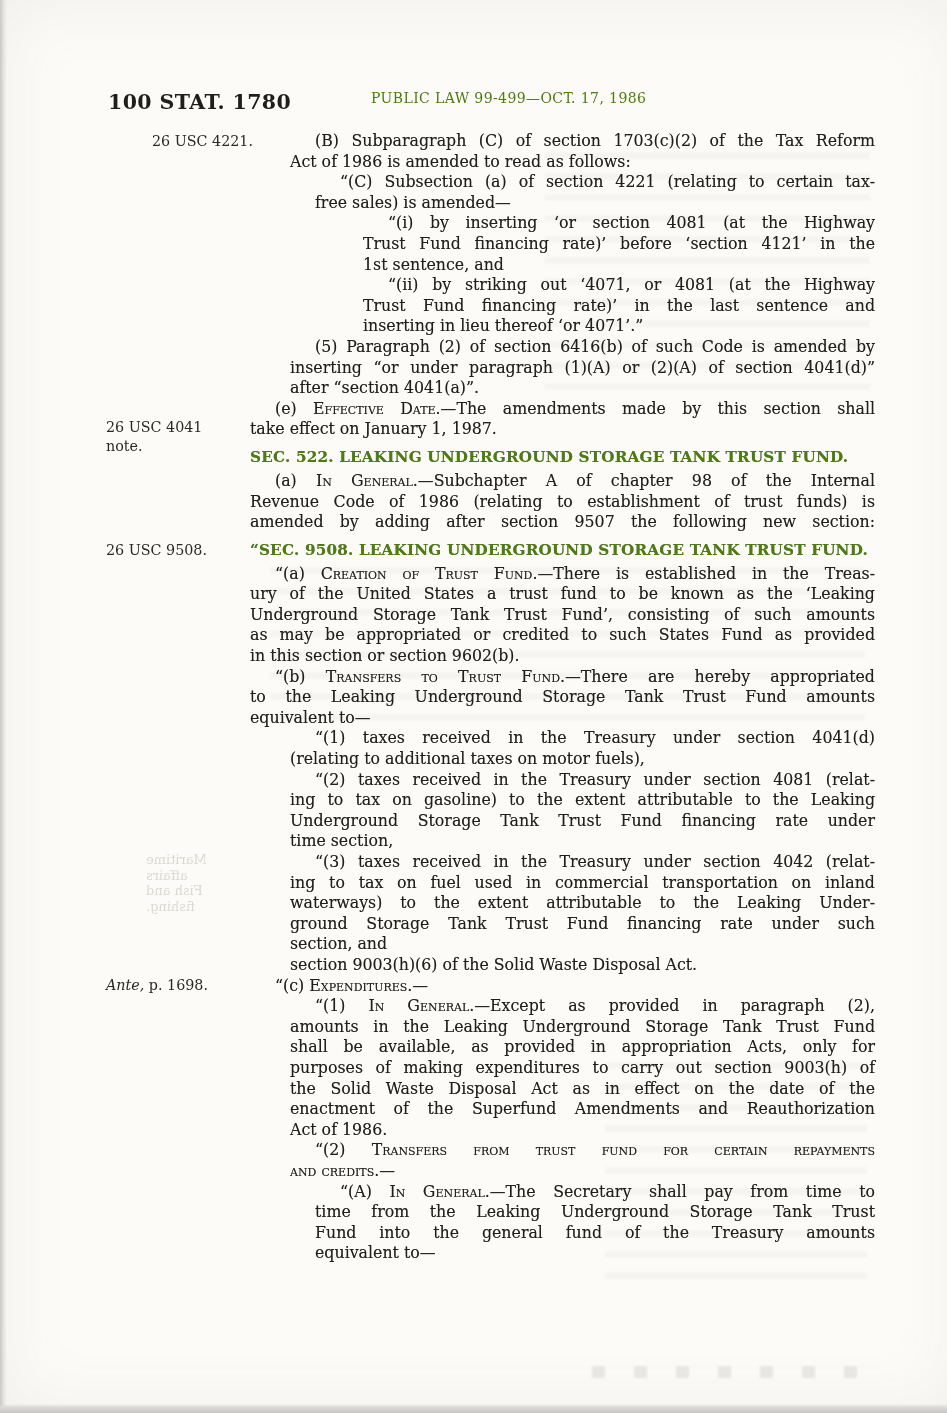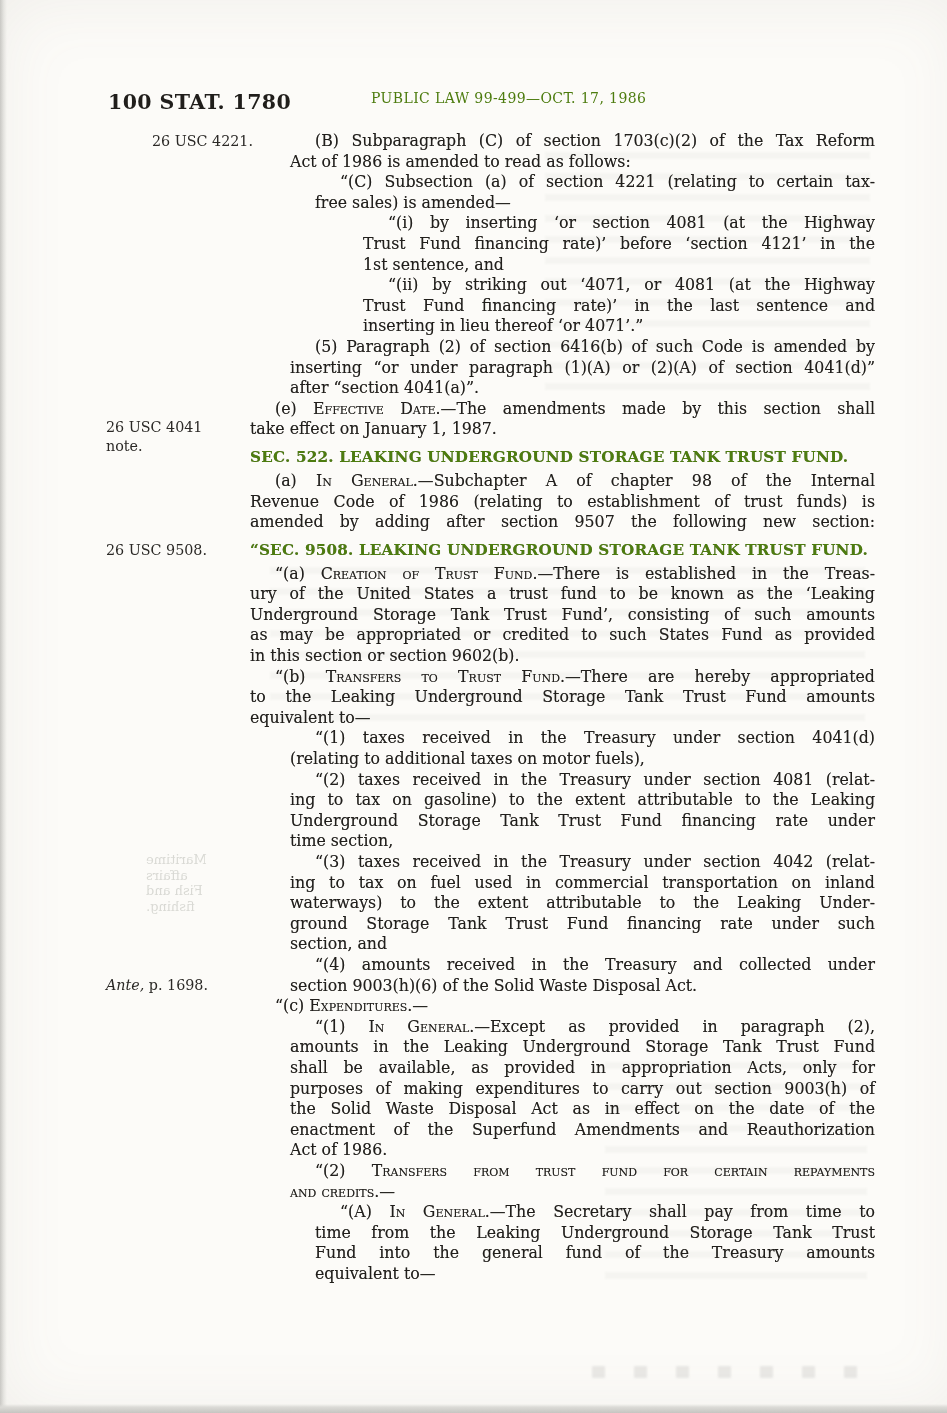--- a/index.html
+++ b/index.html
@@ -115,21 +115,20 @@
       <div class="bline i1"><span>(relating to additional taxes on motor fuels),</span></div>
       <div class="bline i1 f full"><span>“(2) taxes received in the Treasury under section 4081 (relat-</span></div>
       <div class="bline i1 full"><span>ing to tax on gasoline) to the extent attributable to the Leaking</span></div>
       <div class="bline i1 full"><span>Underground Storage Tank Trust Fund financing rate under</span></div>
       <div class="bline i1"><span>time section,</span></div>
       <div class="bline i1 f full"><span>“(3) taxes received in the Treasury under section 4042 (relat-</span></div>
       <div class="bline i1 full"><span>ing to tax on fuel used in commercial transportation on inland</span></div>
       <div class="bline i1 full"><span>waterways) to the extent attributable to the Leaking Under-</span></div>
       <div class="bline i1 full"><span>ground Storage Tank Trust Fund financing rate under such</span></div>
       <div class="bline i1"><span>section, and</span></div>
-      <div class="bline i1 f full"><span>“(4) amounts received in the Treasury and collected under</span></div>
       <div class="bline i1"><span>section 9003(h)(6) of the Solid Waste Disposal Act.</span></div>
       <div class="bline i0 f"><span>“(c) </span><span class="sc">Expenditures</span><span>.—</span></div>
       <div class="bline i1 f full"><span>“(1) </span><span class="sc">In General</span><span>.—Except as provided in paragraph (2),</span></div>
       <div class="bline i1 full"><span>amounts in the Leaking Underground Storage Tank Trust Fund</span></div>
       <div class="bline i1 full"><span>shall be available, as provided in appropriation Acts, only for</span></div>
       <div class="bline i1 full"><span>purposes of making expenditures to carry out section 9003(h) of</span></div>
       <div class="bline i1 full"><span>the Solid Waste Disposal Act as in effect on the date of the</span></div>
       <div class="bline i1 full"><span>enactment of the Superfund Amendments and Reauthorization</span></div>
       <div class="bline i1"><span>Act of 1986.</span></div>
       <div class="bline i1 f full"><span>“(2) </span><span class="sc">Transfers from trust fund for certain repayments</span></div>

